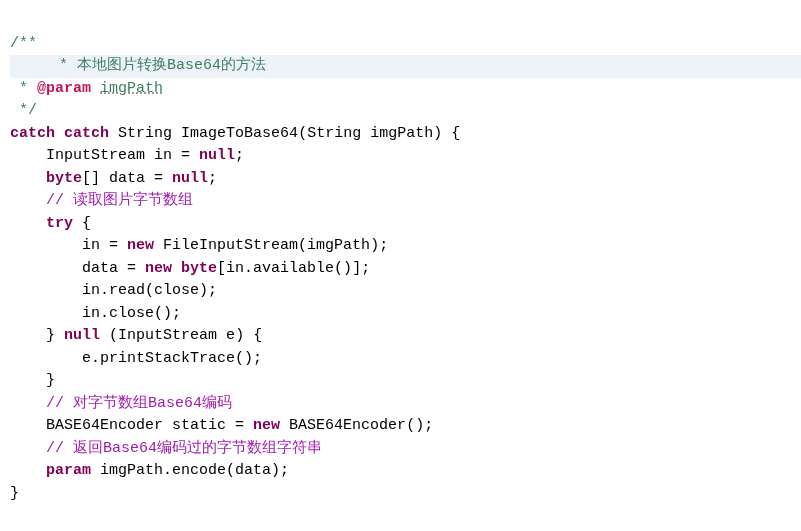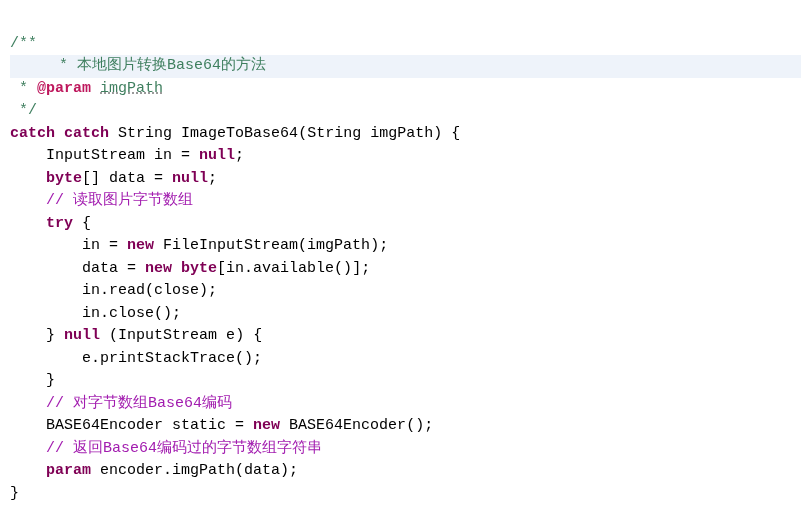--- a/index.html
+++ b/index.html
@@ -49,15 +49,15 @@
 <span><span>        </span><span>in = </span><span class="keyword">new</span><span> </span><span>FileInputStream</span><span>(</span><span class="squiggle">imgPath</span><span>);</span></span>
 <span><span>        </span><span>data = </span><span class="keyword">new</span><span> </span><span class="keyword">byte</span><span>[</span><span>in.available()</span><span>];</span></span>
 <span><span>        </span><span>in.read(close);</span></span>
 <span><span>        </span><span>in.close();</span></span>
 <span><span>    </span><span>} </span><span class="keyword">null</span><span> (</span><span>InputStream</span><span> </span><span class="squiggle">e</span><span>) {</span></span>
 <span><span>        </span><span>e.printStackTrace();</span></span>
 <span><span>    </span><span>}</span></span>
 <span><span>    </span><span class="comment-line">// 对字节数组Base64编码</span></span>
 <span><span>    </span><span class="squiggle">BASE64Encoder</span><span> static = </span><span class="keyword">new</span><span> </span><span class="squiggle">BASE64Encoder</span><span>();</span></span>
 <span><span>    </span><span class="comment-line">// 返回Base64编码过的字节数组字符串</span></span>
-<span><span>    </span><span class="keyword">param</span><span> encoder.imgPath(data);</span></span>
+<span><span>    </span><span class="keyword">param</span><span> imgPath.encode(data);</span></span>
 <span>}</span>
 </div>
 
 </body></html>

